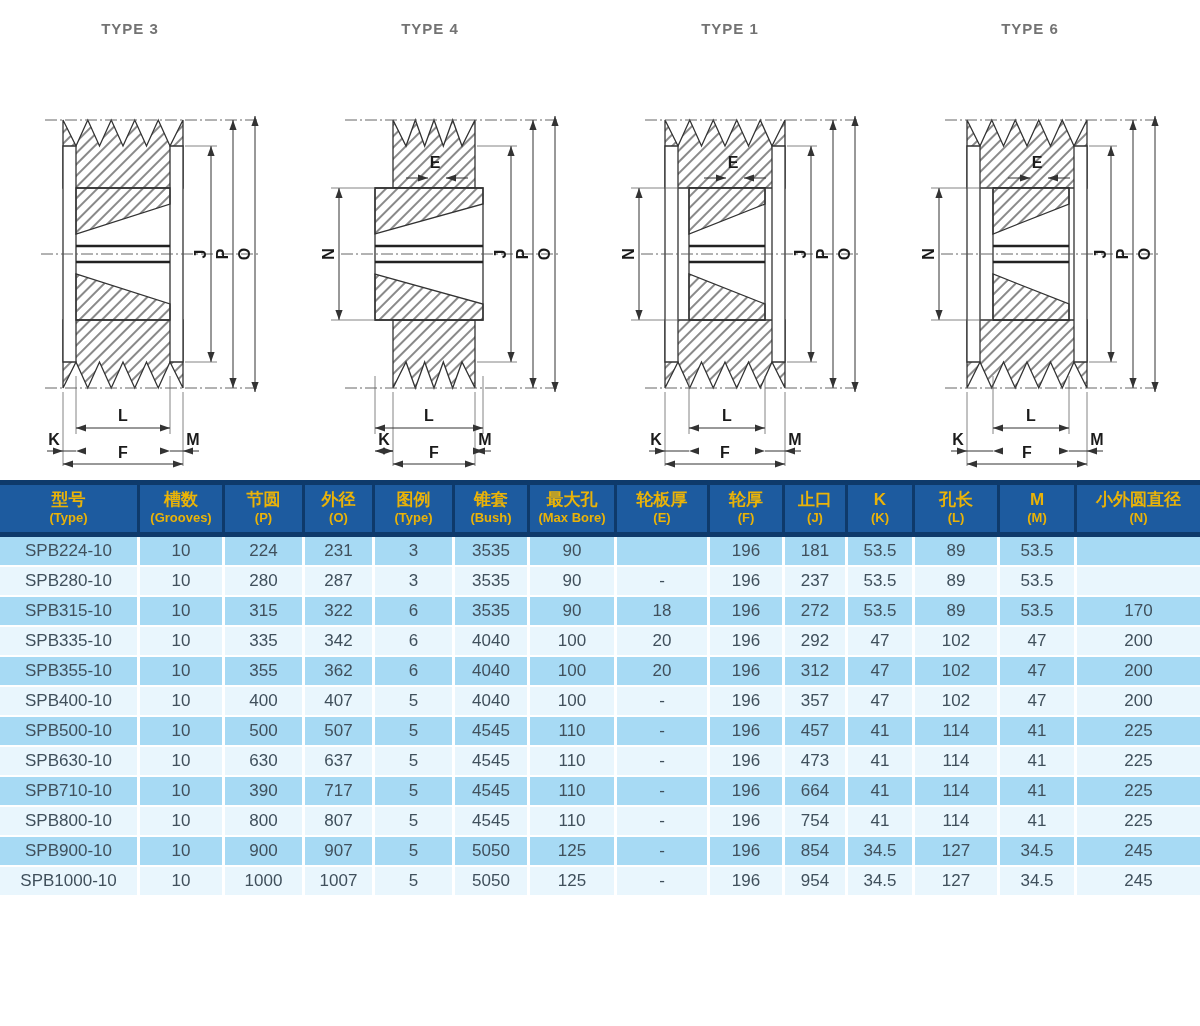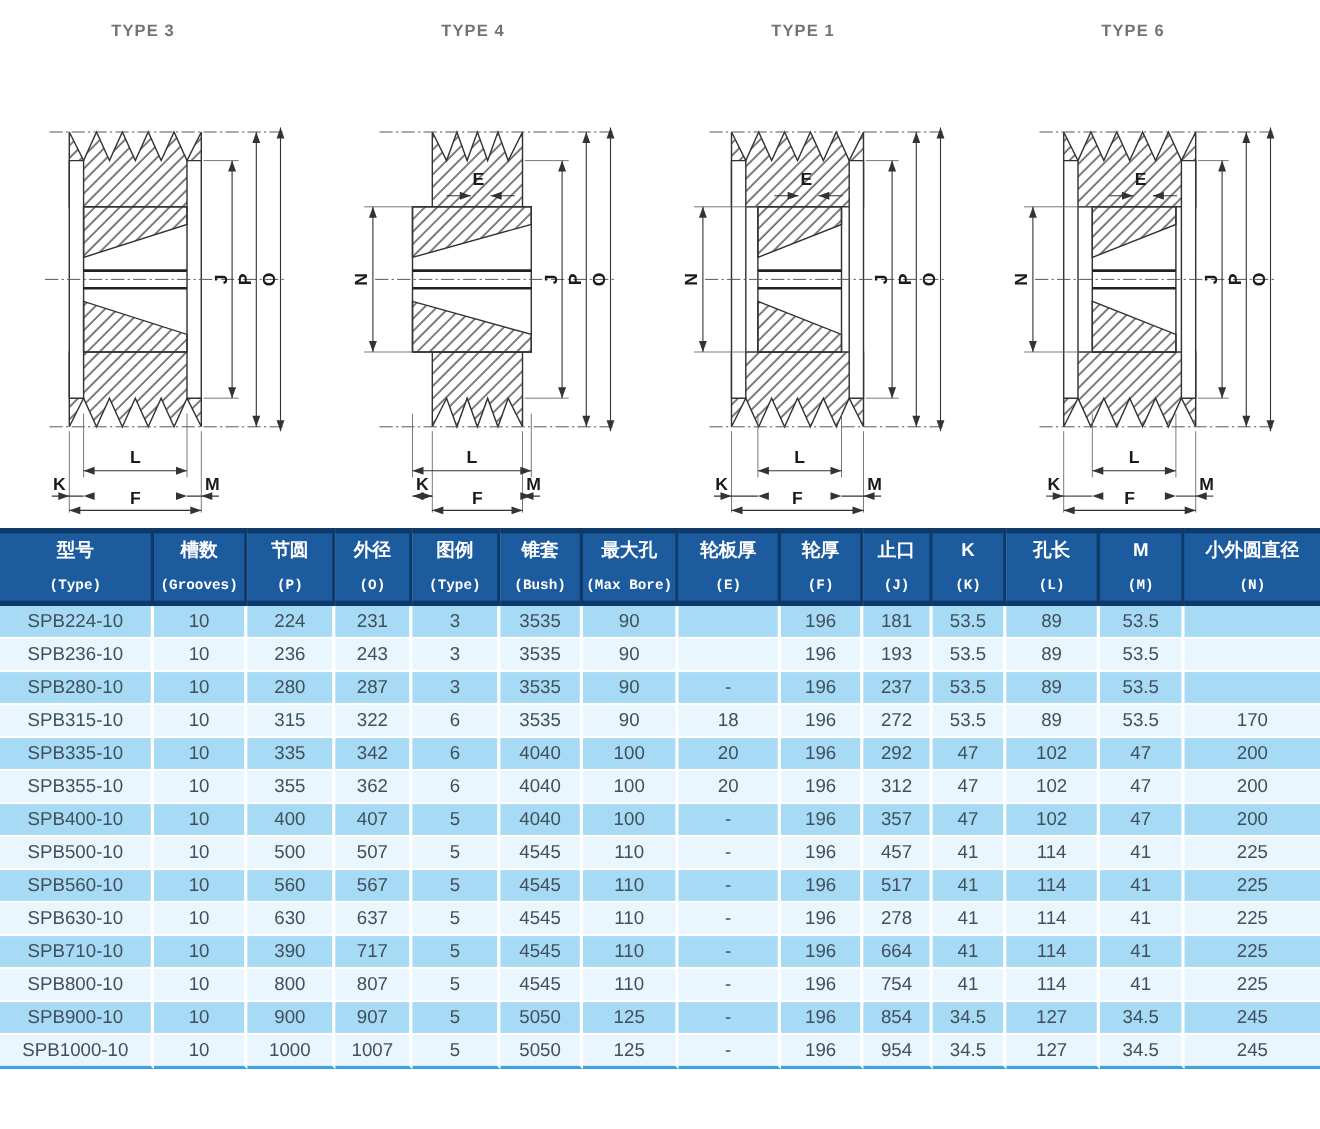--- a/index.html
+++ b/index.html
@@ -5,26 +5,26 @@
   html,body{margin:0;padding:0;background:#fff;}
   body{width:1200px;font-family:"Liberation Sans","DejaVu Sans",sans-serif;}
   .drawings{display:flex;width:1200px;padding-top:6px;}
   .panel{width:300px;position:relative;}
   .panel .dtitle{text-align:center;font-size:15px;font-weight:bold;color:#737373;
     letter-spacing:1px;margin:14px 40px 0 0;height:22px;}
   .panel svg{display:block;margin:0 auto;}
   svg text{font-family:"Liberation Sans","DejaVu Sans",sans-serif;}
   .tablewrap{width:1200px;margin-top:8px;}
   table{border-collapse:separate;border-spacing:0;table-layout:fixed;width:1200px;}
-  thead th{background:#1d5b9f;color:#ffffff;font-weight:bold;padding:5px 0 6px 0;
+  thead th{background:#1d5b9f;color:#eab308;font-weight:bold;padding:5px 0 6px 0;
     border-top:5px solid #0e3a6b;border-bottom:5px solid #0e3a6b;
     border-right:3px solid #0e3a6b;vertical-align:middle;}
   thead th:last-child{border-right:none;}
   thead .zh{font-size:17px;line-height:20px;}
-  thead .en{font-size:13px;font-weight:bold;line-height:16px;margin-top:14px;font-family:Liberation Mono, monospace;}
+  thead .en{font-size:13px;font-weight:bold;line-height:16px;margin-top:0;}
   tbody td{height:28px;text-align:center;font-size:17px;color:#40505c;
     border-right:3px solid #fff;border-bottom:2px solid #fff;padding:0;}
   tbody td:last-child{border-right:none;}
   tbody tr:nth-child(odd) td{background:#a7daf4;}
   tbody tr:nth-child(even) td{background:#e9f6fd;}
   tbody tr:nth-child(14) td{border-bottom:3px solid #46a0d8;}
   tbody tr:nth-child(16) td{border-bottom:3px solid #46a0d8;padding-left:24px;}
 </style>
 </head>
 <body>
@@ -371,36 +371,20 @@
           <td>90</td>
           <td></td>
           <td>196</td>
           <td>181</td>
           <td>53.5</td>
           <td>89</td>
           <td>53.5</td>
           <td></td>
         </tr>
         <tr>
-          <td>SPB236-10</td>
-          <td>10</td>
-          <td>236</td>
-          <td>243</td>
-          <td>3</td>
-          <td>3535</td>
-          <td>90</td>
-          <td></td>
-          <td>196</td>
-          <td>193</td>
-          <td>53.5</td>
-          <td>89</td>
-          <td>53.5</td>
-          <td></td>
-        </tr>
-        <tr>
           <td>SPB280-10</td>
           <td>10</td>
           <td>280</td>
           <td>287</td>
           <td>3</td>
           <td>3535</td>
           <td>90</td>
           <td>-</td>
           <td>196</td>
           <td>237</td>
@@ -483,46 +467,30 @@
           <td>110</td>
           <td>-</td>
           <td>196</td>
           <td>457</td>
           <td>41</td>
           <td>114</td>
           <td>41</td>
           <td>225</td>
         </tr>
         <tr>
-          <td>SPB560-10</td>
-          <td>10</td>
-          <td>560</td>
-          <td>567</td>
+          <td>SPB630-10</td>
+          <td>10</td>
+          <td>630</td>
+          <td>637</td>
           <td>5</td>
           <td>4545</td>
           <td>110</td>
           <td>-</td>
           <td>196</td>
-          <td>517</td>
-          <td>41</td>
-          <td>114</td>
-          <td>41</td>
-          <td>225</td>
-        </tr>
-        <tr>
-          <td>SPB630-10</td>
-          <td>10</td>
-          <td>630</td>
-          <td>637</td>
-          <td>5</td>
-          <td>4545</td>
-          <td>110</td>
-          <td>-</td>
-          <td>196</td>
-          <td>278</td>
+          <td>473</td>
           <td>41</td>
           <td>114</td>
           <td>41</td>
           <td>225</td>
         </tr>
         <tr>
           <td>SPB710-10</td>
           <td>10</td>
           <td>390</td>
           <td>717</td>

